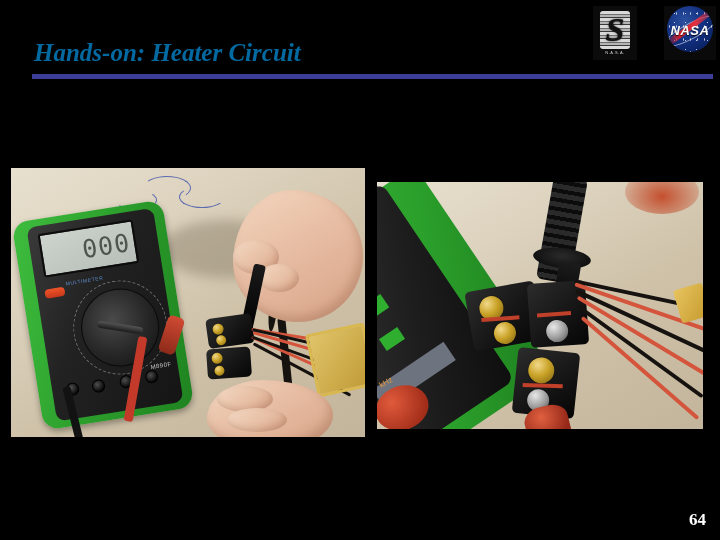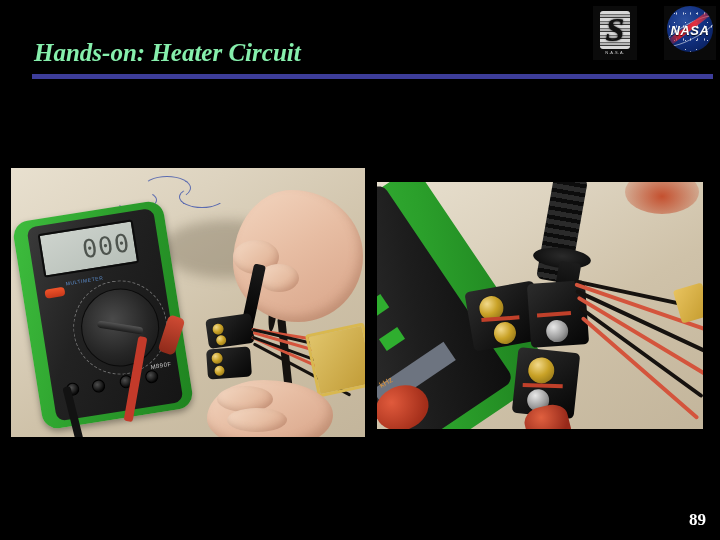--- a/index.html
+++ b/index.html
@@ -189,21 +189,21 @@
   
   .title {
     position: absolute;
     left: 34px;
     top: 39px;
     font-family: "Liberation Serif", "DejaVu Serif", serif;
     font-weight: bold;
     font-style: italic;
     font-size: 25px;
     line-height: 28px;
-    color: #86efac;
+    color: #0369a1;
     white-space: nowrap;
   }
   .title-rule {
     position: absolute;
     left: 32px;
     top: 74px;
     width: 681px;
     height: 5px;
     background: #3d3d9a;
   }
@@ -582,15 +582,15 @@
     <div class="wire-black" style="left:192px; top:138px; width:148px; height:4px; transform:rotate(25deg);"></div>
     <div class="wire-red" style="left:190px; top:152px; width:150px; height:4px; transform:rotate(31deg);"></div>
     <div class="wire-black" style="left:188px; top:168px; width:152px; height:4px; transform:rotate(36deg);"></div>
     <div class="wire-red" style="left:186px; top:184px; width:154px; height:4px; transform:rotate(41deg);"></div>
 
     <div style="position:absolute; left:300px; top:104px; width:30px; height:34px; background:linear-gradient(135deg,#e8c35f,#c39a2c); border-radius:3px; transform:rotate(-16deg);"></div>
 
     <div style="position:absolute; left:248px; top:-12px; width:74px; height:44px; background:radial-gradient(ellipse at 50% 60%, #c4502f, rgba(196,80,47,0)); border-radius:50%;"></div>
   </div>
 
-  <div class="page-number">89</div>
+  <div class="page-number">64</div>
 
 </div>
 
 </body></html>

